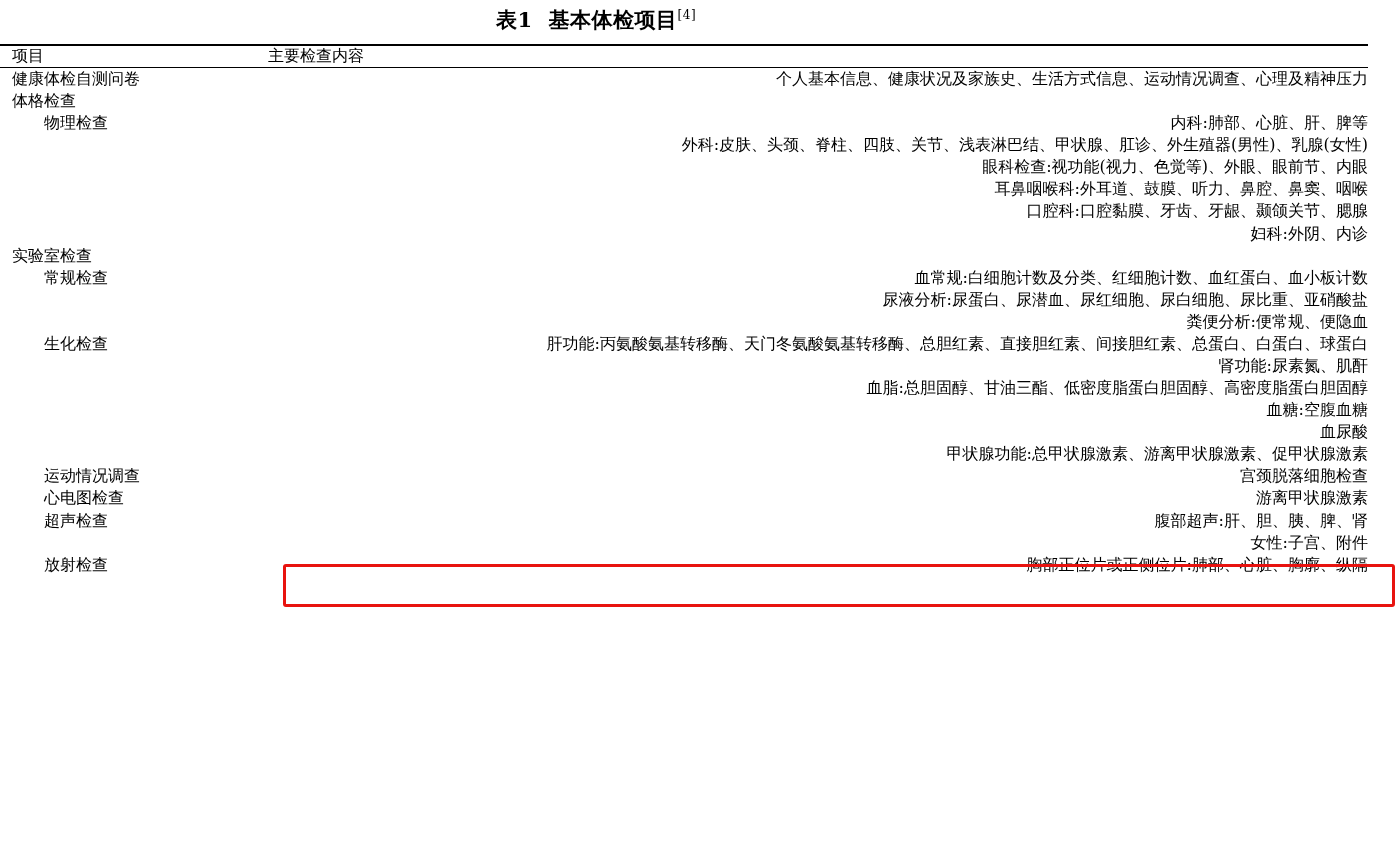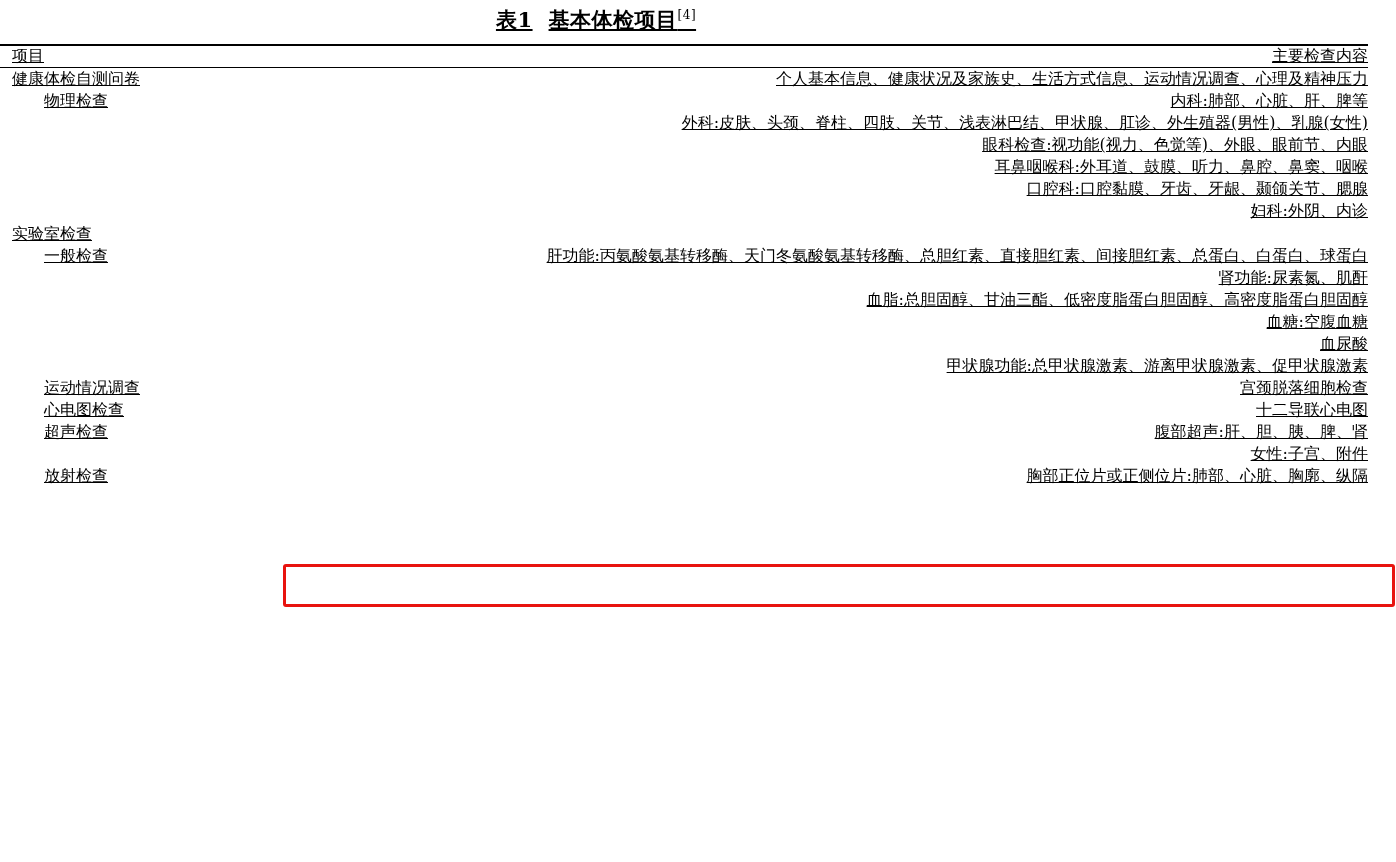--- a/index.html
+++ b/index.html
@@ -13,21 +13,20 @@
     font-family: "DejaVu Serif", "Liberation Serif", serif;
     color: #000000;
     position: relative;
     overflow: hidden;
   }
   .page {
     position: relative;
     width: 1192px;
     height: 862px;
     box-sizing: border-box;
-    text-decoration: underline;
   }
   .table-title {
     text-align: center;
     font-size: 21px;
     font-weight: bold;
     padding-top: 6px;
     padding-bottom: 10px;
     letter-spacing: 0.5px;
   }
   .table-title .title-num {
@@ -64,21 +63,21 @@
 
   .header-row td {
     font-size: 16px;
     padding: 5px 0 6px 0;
   }
   .header-item {
     padding-left: 12px !important;
     text-align: left;
   }
   .header-content {
-    text-align: right;
+    text-align: left;
   }
   .body-row td {
     font-size: 16px;
     line-height: 1.38;
     padding-top: 2px;
     padding-bottom: 2px;
   }
   .item-cell {
     padding-left: 12px !important;
     white-space: nowrap;
@@ -138,20 +137,26 @@
     </colgroup>
     <tbody>
 
       <tr class="body-row gap-before">
         <td class="item-cell">健康体检自测问卷</td>
         <td class="content-cell">
           <span class="line">个人基本信息、健康状况及家族史、生活方式信息、运动情况调查、心理及精神压力</span>
         </td>
       </tr>
 
+      <tr class="body-row gap-before">
+        <td class="item-cell">体格检查</td>
+        <td class="content-cell">
+          <span class="line"></span>
+        </td>
+      </tr>
 
 
       <tr class="body-row gap-before">
         <td class="item-cell indent">物理检查</td>
         <td class="content-cell">
           <span class="line">内科:肺部、心脏、肝、脾等</span>
           <span class="line">外科:皮肤、头颈、脊柱、四肢、关节、浅表淋巴结、甲状腺、肛诊、外生殖器(男性)、乳腺(女性)</span>
           <span class="line">眼科检查:视功能(视力、色觉等)、外眼、眼前节、内眼</span>
           <span class="line">耳鼻咽喉科:外耳道、鼓膜、听力、鼻腔、鼻窦、咽喉</span>
           <span class="line">口腔科:口腔黏膜、牙齿、牙龈、颞颌关节、腮腺</span>
@@ -159,23 +164,31 @@
         </td>
       </tr>
 
       <tr class="body-row gap-before">
         <td class="item-cell">实验室检查</td>
         <td class="content-cell">
           <span class="line"></span>
         </td>
       </tr>
 
-
-      <tr class="body-row gap-before">
-        <td class="item-cell indent">一般检查</td>
+      <tr class="body-row gap-before">
+        <td class="item-cell indent">常规检查</td>
+        <td class="content-cell">
+          <span class="line">血常规:白细胞计数及分类、红细胞计数、血红蛋白、血小板计数</span>
+          <span class="line">尿液分析:尿蛋白、尿潜血、尿红细胞、尿白细胞、尿比重、亚硝酸盐</span>
+          <span class="line">粪便分析:便常规、便隐血</span>
+        </td>
+      </tr>
+
+      <tr class="body-row gap-before">
+        <td class="item-cell indent">生化检查</td>
         <td class="content-cell">
           <span class="line">肝功能:丙氨酸氨基转移酶、天门冬氨酸氨基转移酶、总胆红素、直接胆红素、间接胆红素、总蛋白、白蛋白、球蛋白</span>
           <span class="line">肾功能:尿素氮、肌酐</span>
           <span class="line">血脂:总胆固醇、甘油三酯、低密度脂蛋白胆固醇、高密度脂蛋白胆固醇</span>
           <span class="line">血糖:空腹血糖</span>
           <span class="line">血尿酸</span>
           <span class="line" id="thyroid-line">甲状腺功能:总甲状腺激素、游离甲状腺激素、促甲状腺激素</span>
         </td>
       </tr>
 
@@ -183,21 +196,21 @@
         <td class="item-cell indent">运动情况调查</td>
         <td class="content-cell">
           <span class="line">宫颈脱落细胞检查</span>
         </td>
       </tr>
 
 
       <tr class="body-row gap-before">
         <td class="item-cell indent">心电图检查</td>
         <td class="content-cell">
-          <span class="line">十二导联心电图</span>
+          <span class="line">游离甲状腺激素</span>
         </td>
       </tr>
 
       <tr class="body-row gap-before">
         <td class="item-cell indent">超声检查</td>
         <td class="content-cell">
           <span class="line">腹部超声:肝、胆、胰、脾、肾</span>
           <span class="line">女性:子宫、附件</span>
         </td>
       </tr>

